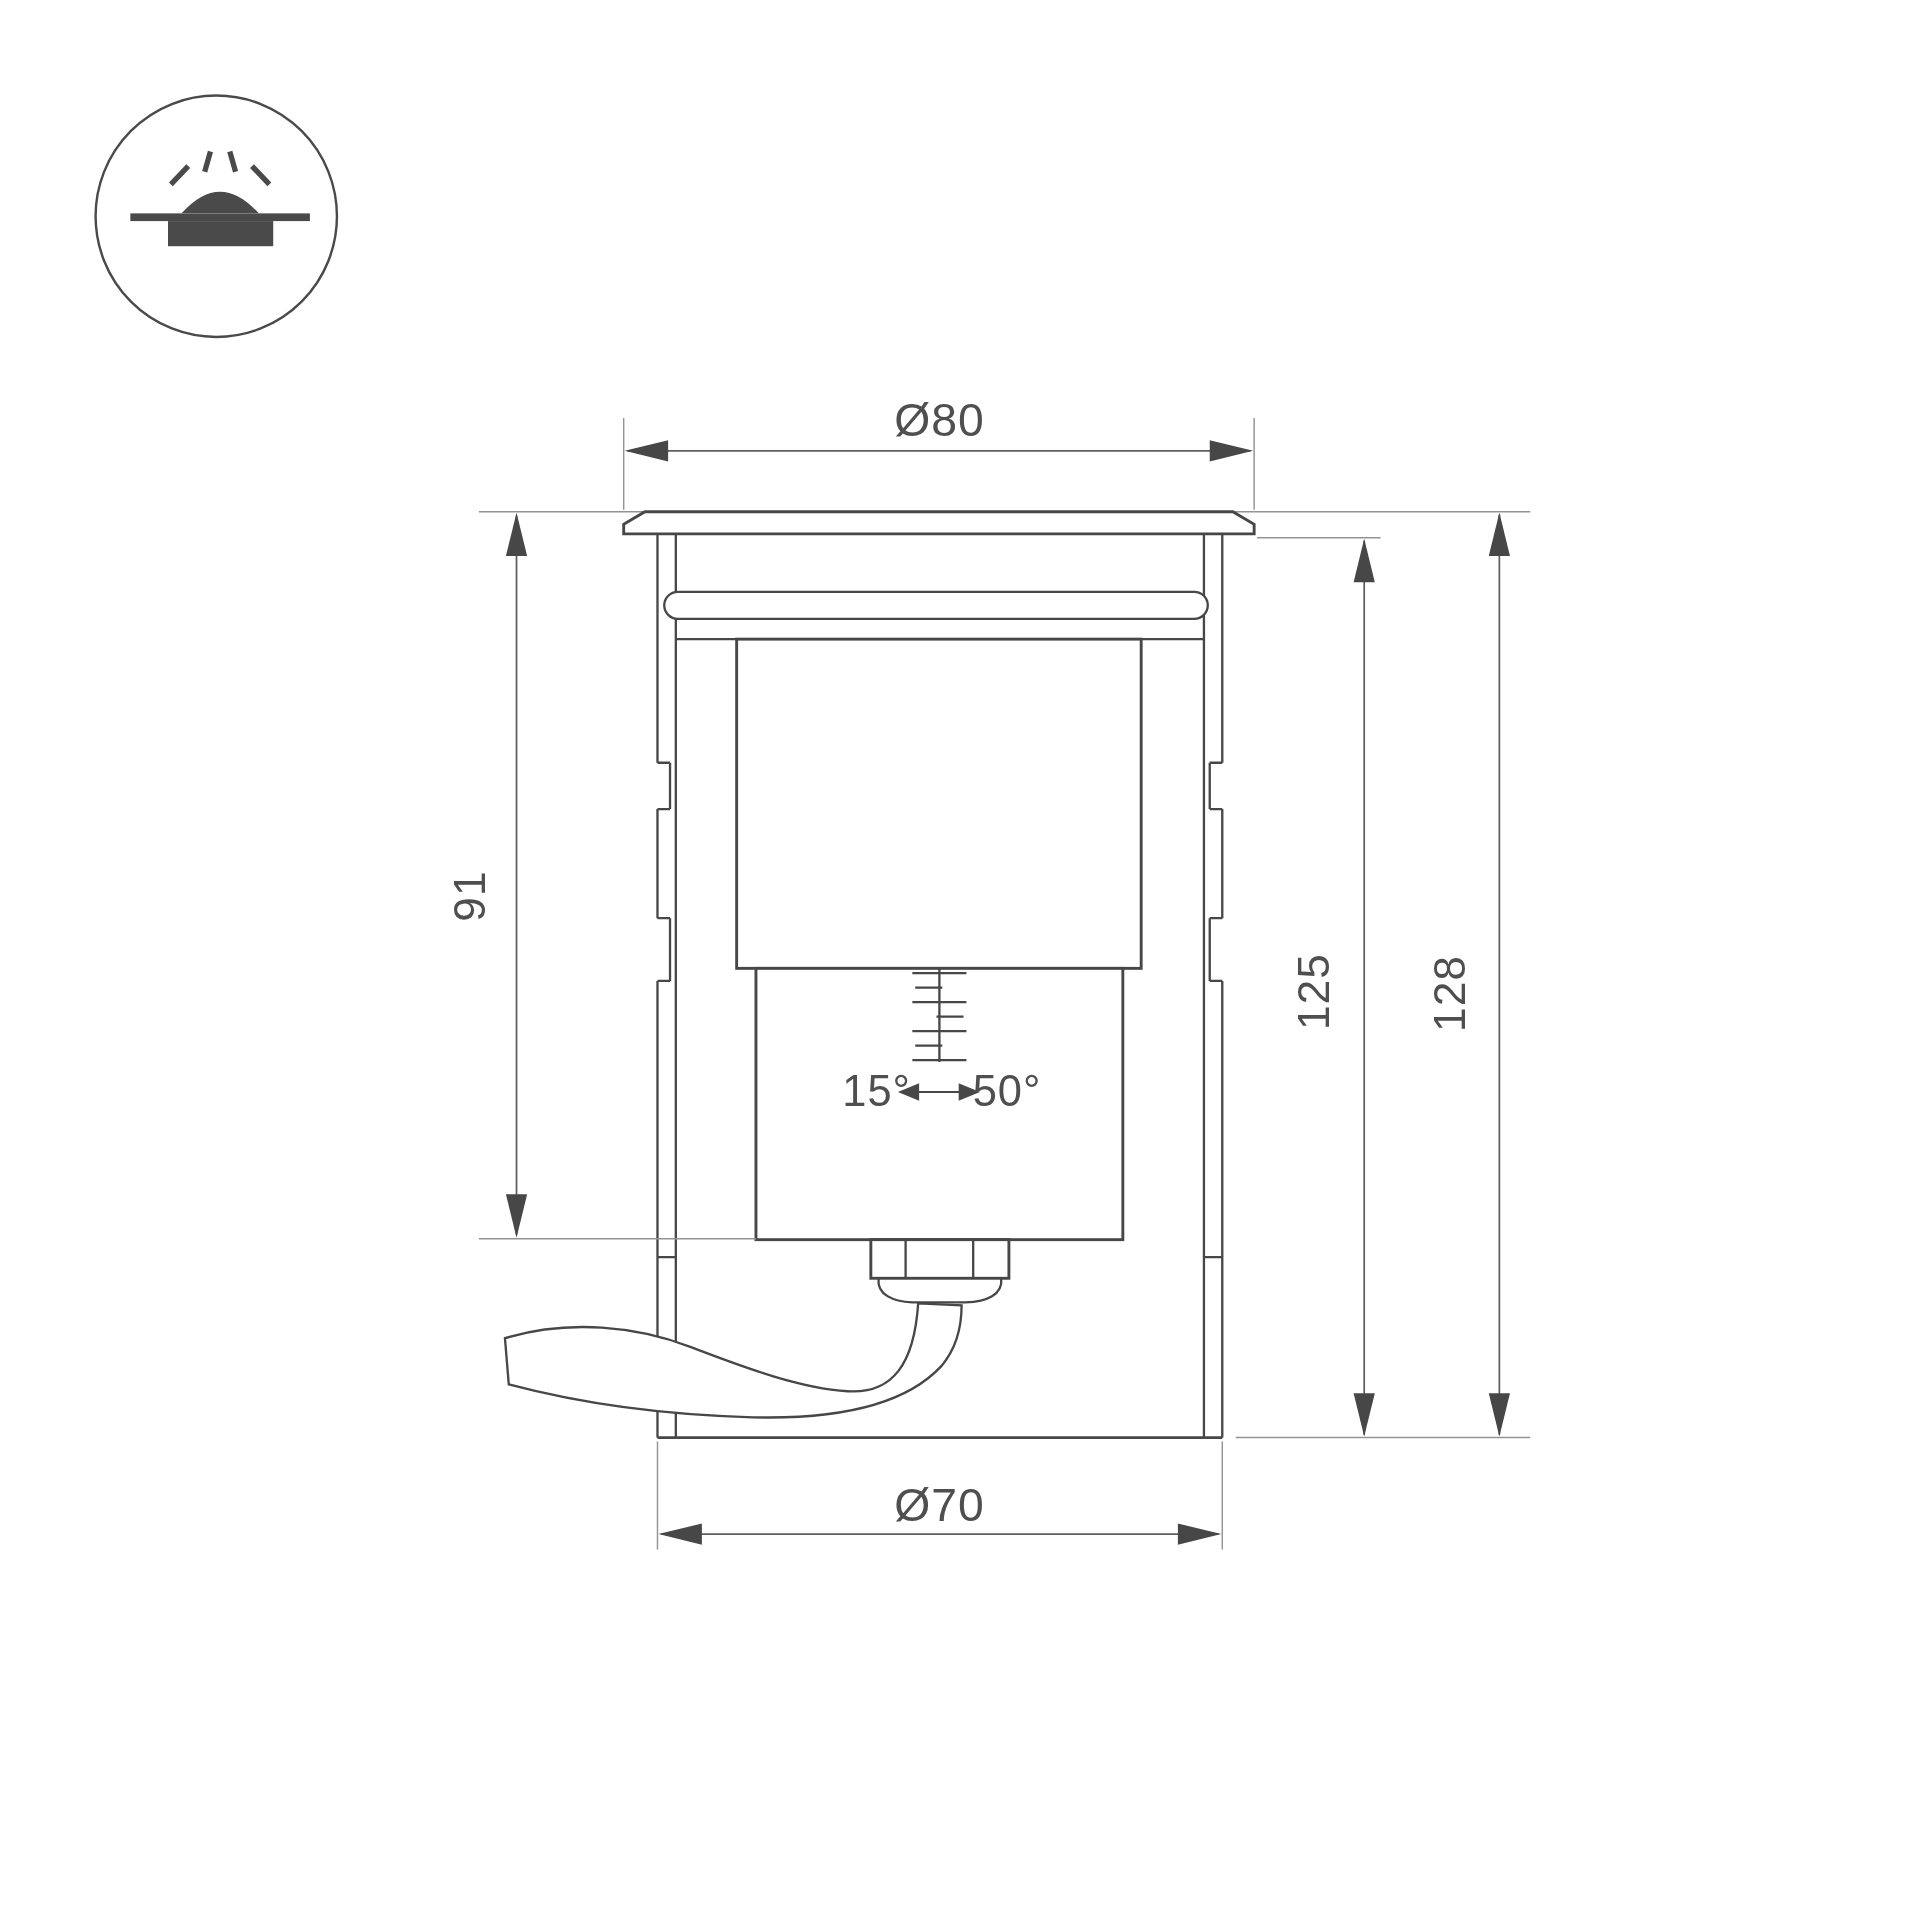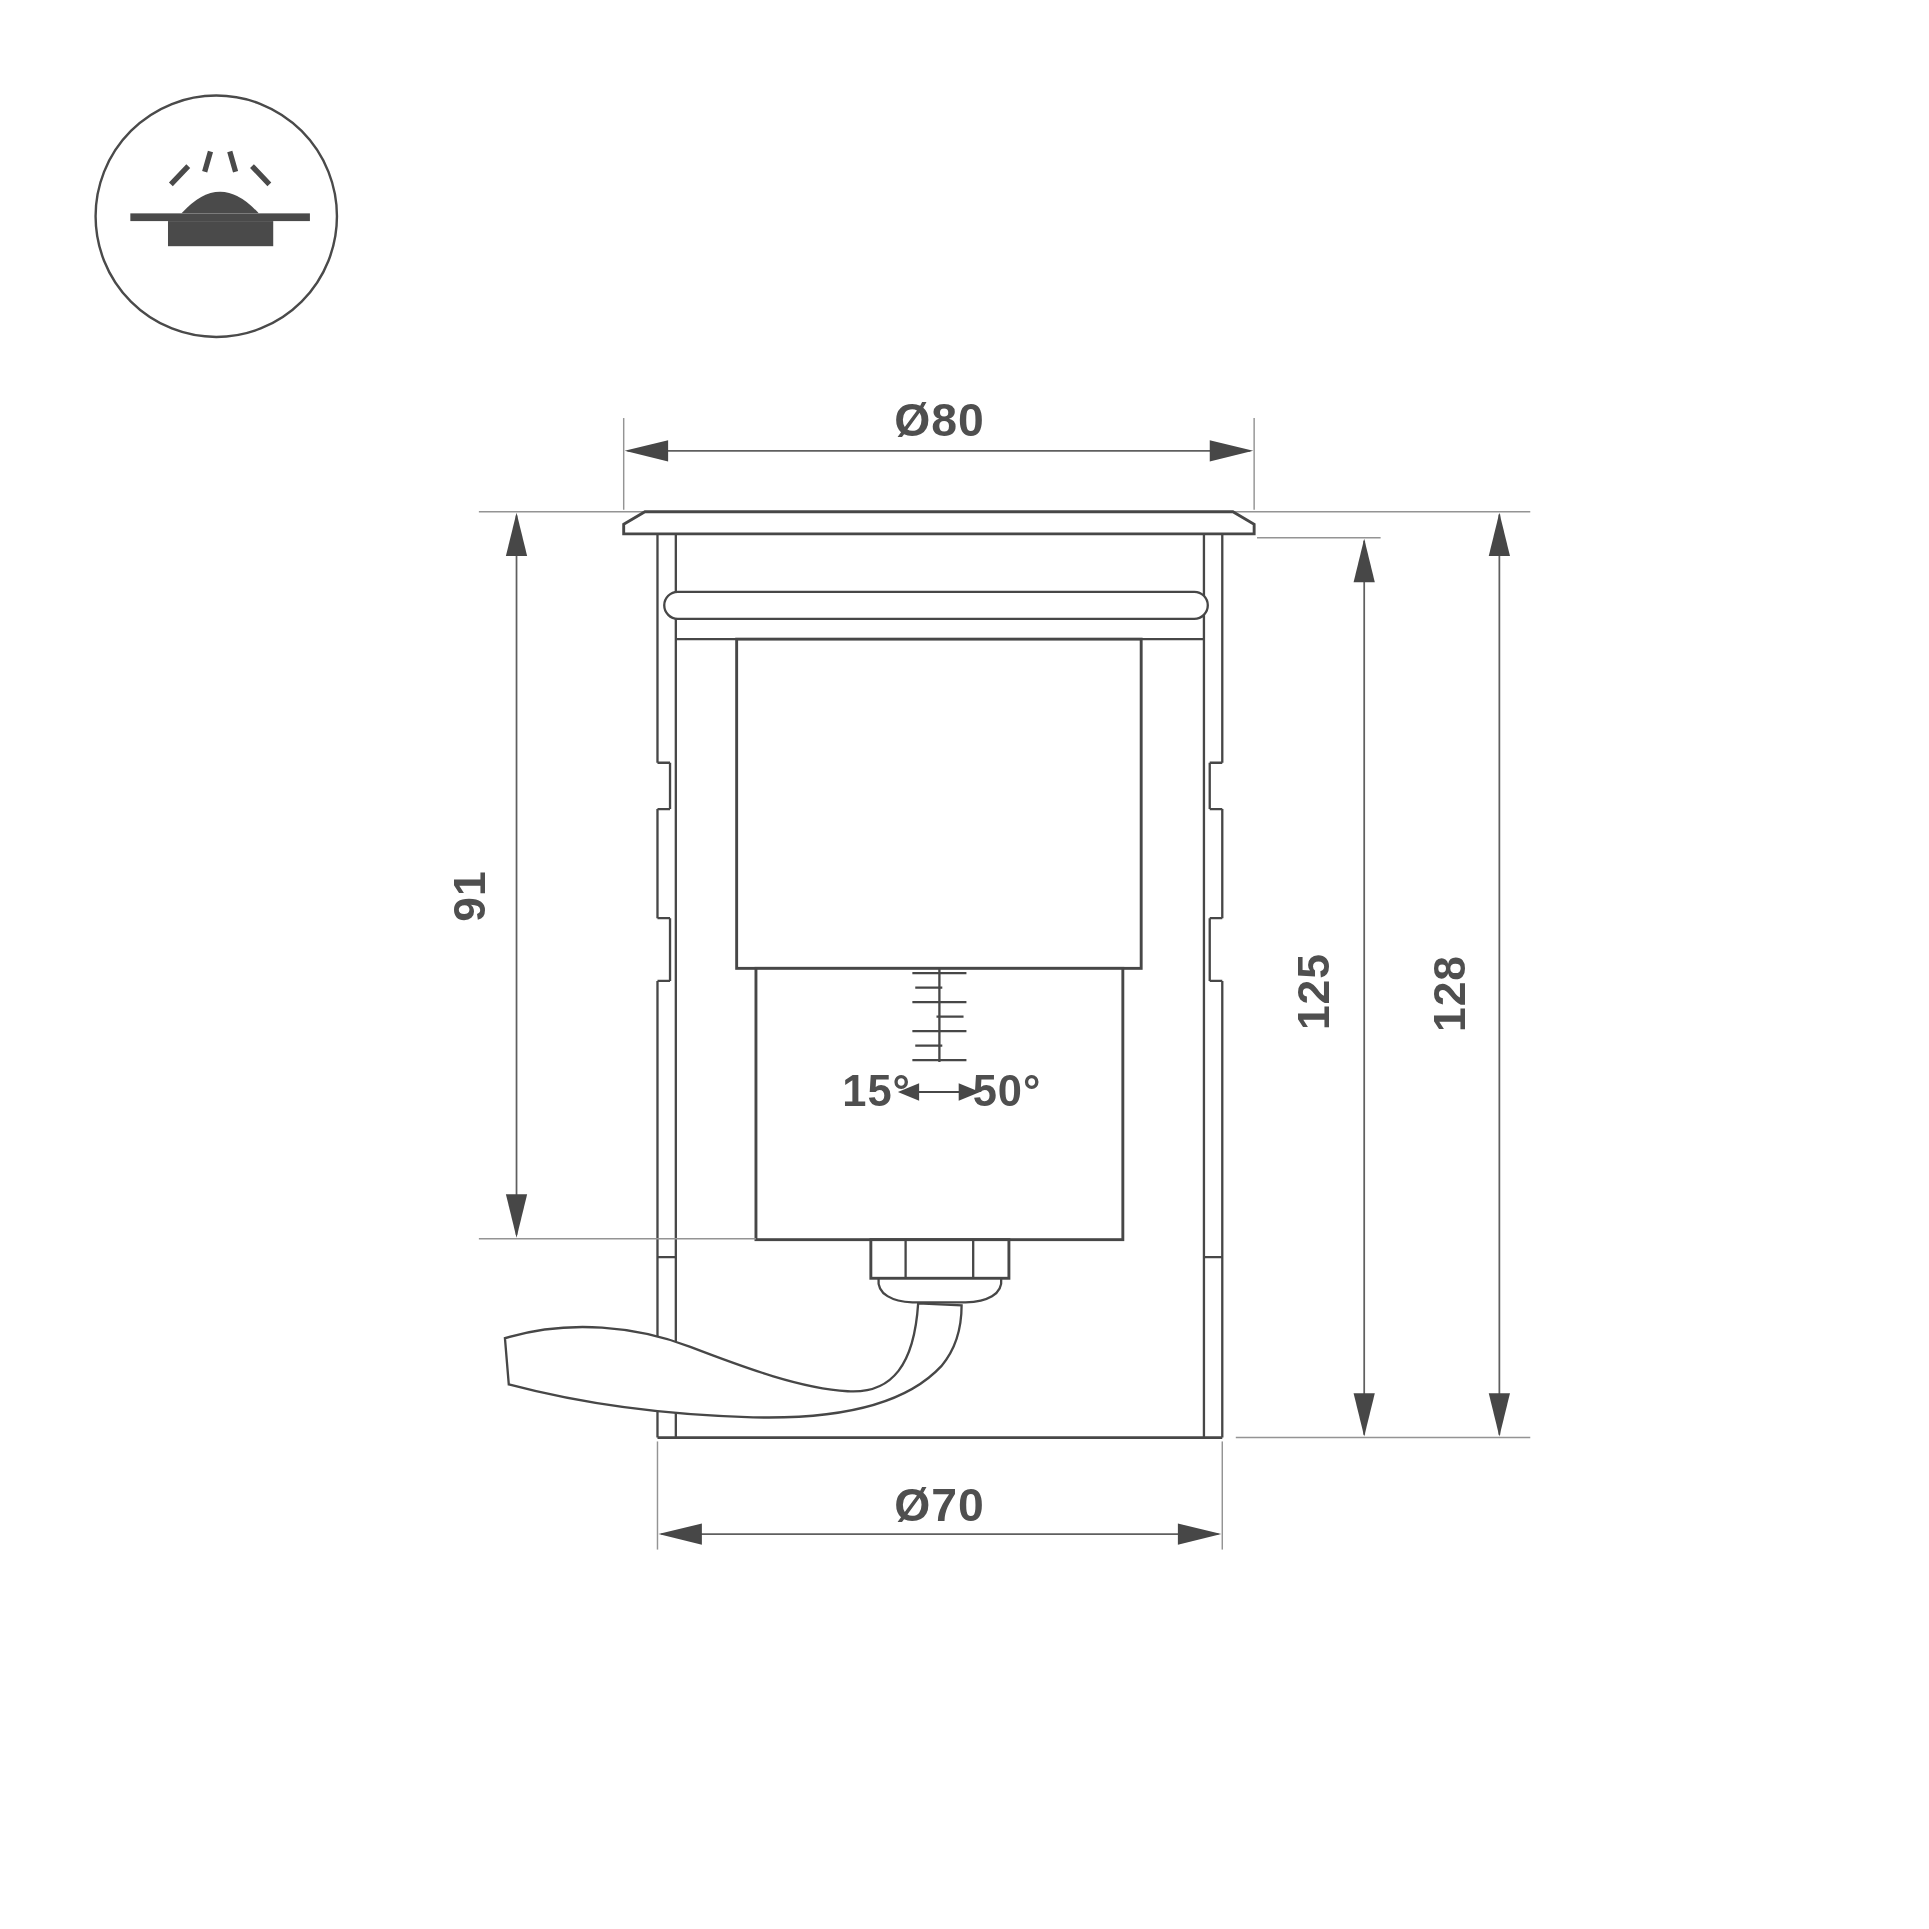--- a/index.html
+++ b/index.html
@@ -2,21 +2,20 @@
 <html><head>
 <meta charset="utf-8">
 <style>
   html,body{margin:0;padding:0;background:#ffffff;}
   .page{
     position:relative;
     width:1929px;height:1929px;
     background:#ffffff;
     font-family:"Liberation Sans", sans-serif;
     overflow:hidden;
-    font-weight:bold;
   }
   svg{display:block;width:1929px;height:1929px;}
   
   .obj{stroke:#474747;stroke-width:3;fill:none;stroke-linejoin:miter;stroke-linecap:butt;}
   .obj2{stroke:#474747;stroke-width:2.4;fill:none;stroke-linecap:butt;}
   .objfill{stroke:#474747;stroke-width:3;fill:#ffffff;}
   
   .thin{stroke:#949494;stroke-width:1.5;fill:none;}
   
   .dim{stroke:#5f5f5f;stroke-width:1.8;fill:none;}

